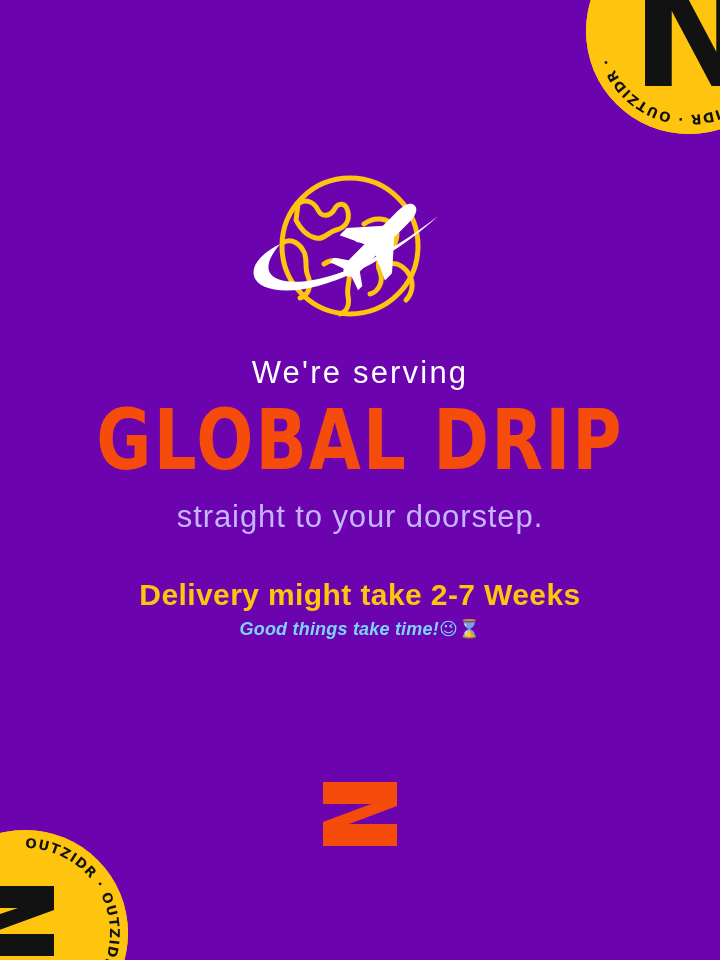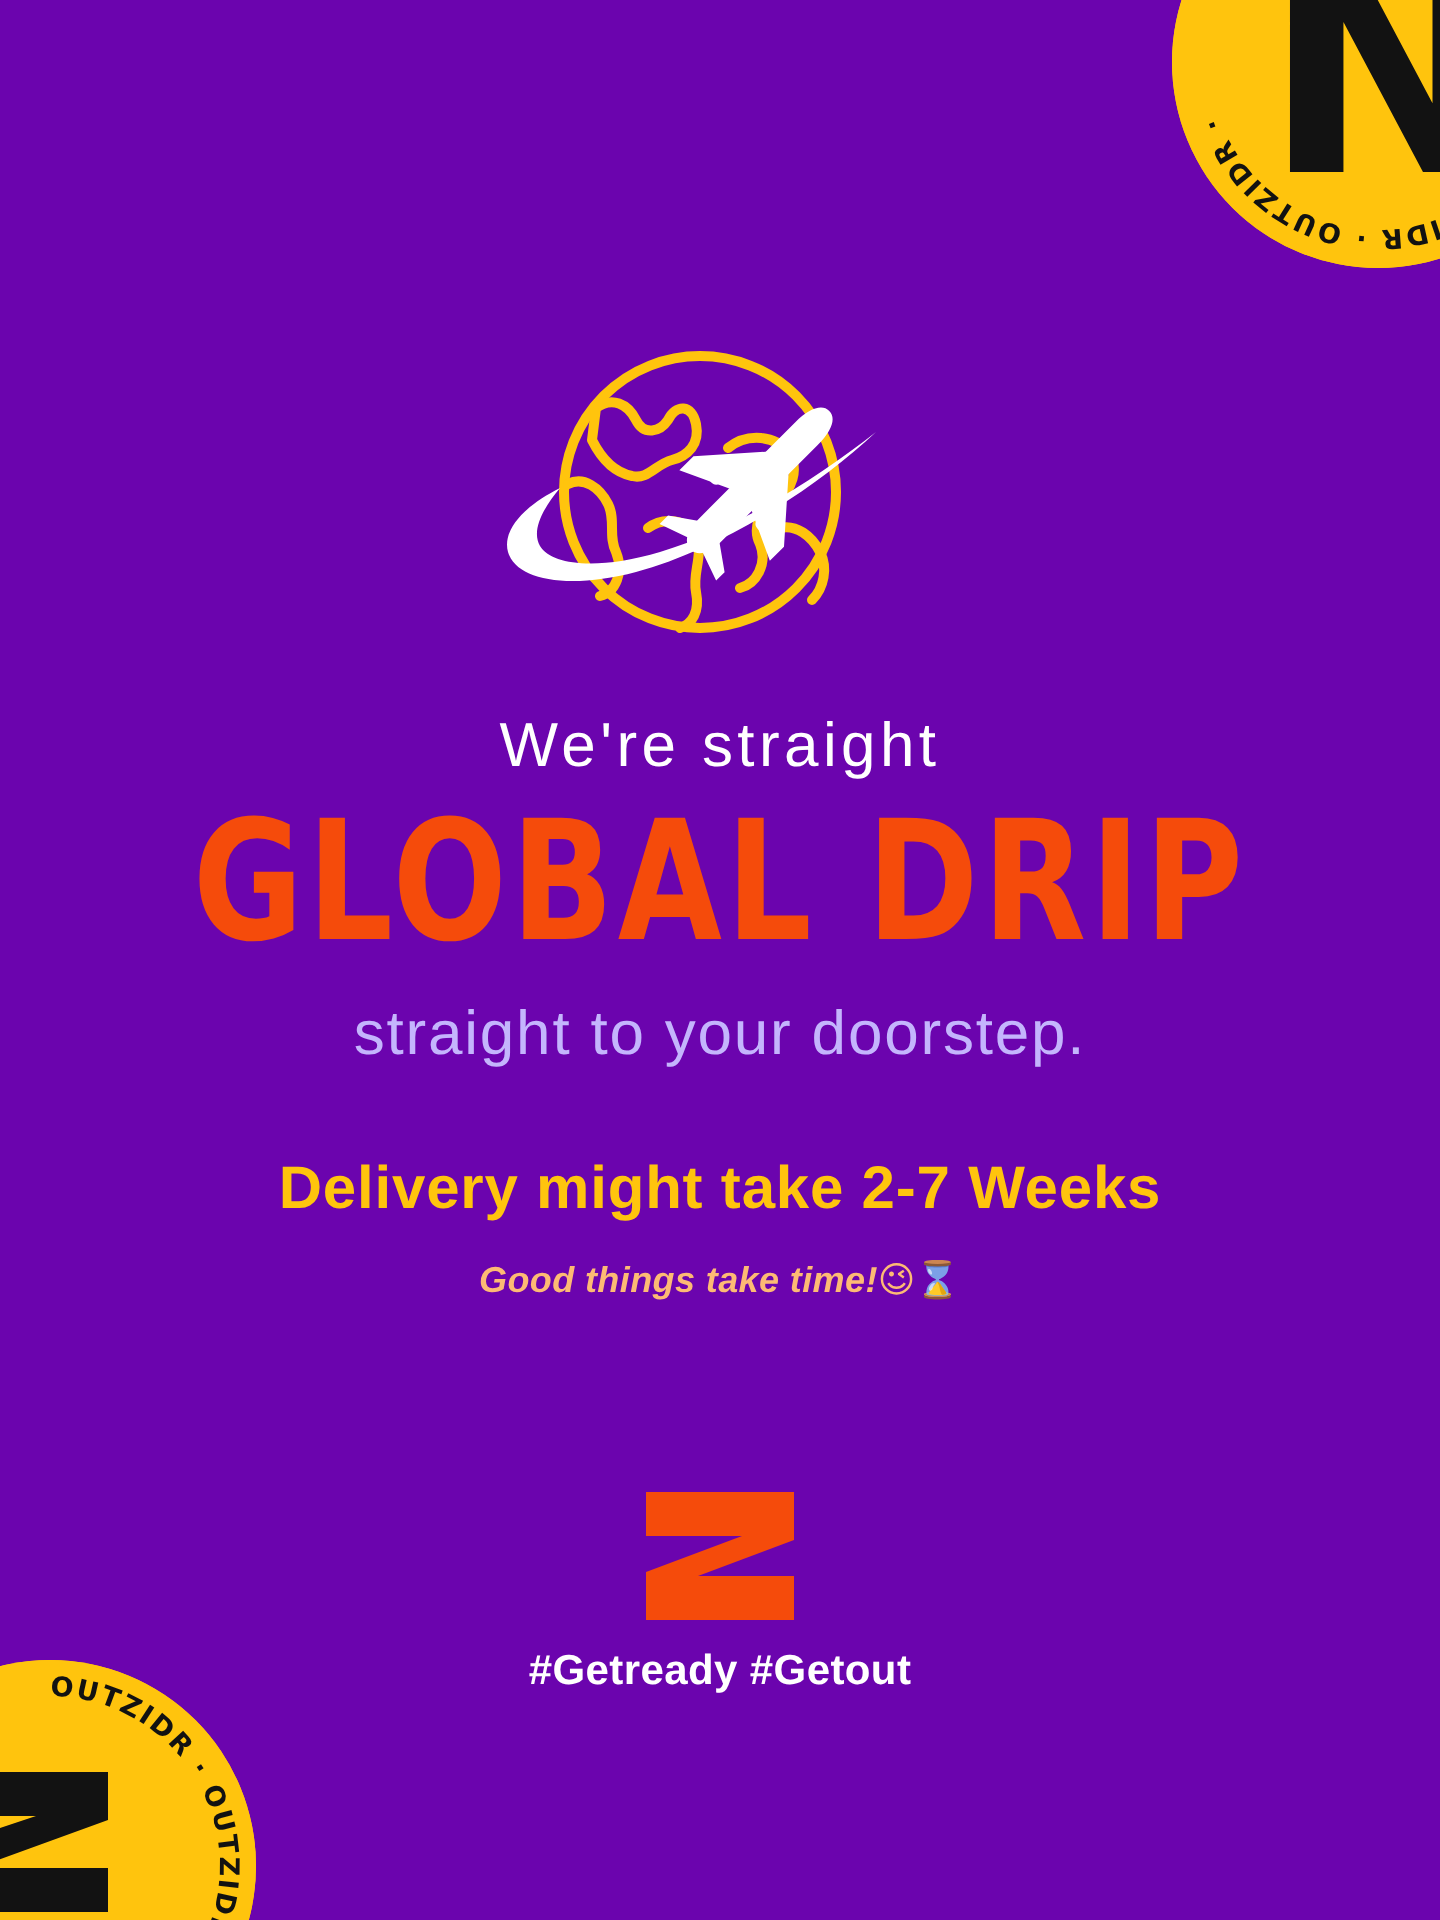--- a/index.html
+++ b/index.html
@@ -108,27 +108,27 @@
   }
   .line-delivery {
     color: #FFC40D;
     font-size: 30px;
     font-weight: bold;
     letter-spacing: 0.4px;
     line-height: 1.1;
     margin-top: 44px;
   }
   .line-note {
-    color: #fdba74;
+    color: #7dd3fc;
     font-size: 18px;
     font-weight: bold;
     font-style: italic;
     letter-spacing: 0.2px;
     line-height: 1.1;
-    margin-top: 20px;
+    margin-top: 8px;
   }
   .emoji {
     font-family: "DejaVu Sans", sans-serif;
     font-style: normal;
   }
 
   
   #footer {
     position: absolute;
     left: 0;
@@ -213,33 +213,32 @@
 
         <path d="M31,84 L14,96 L14,102 L31,96 L37,96 L54,102 L54,96 L37,84 Z"></path>
 
         <rect x="14" y="54" width="7" height="15" rx="3"></rect>
         <rect x="47" y="54" width="7" height="15" rx="3"></rect>
       </g>
     </svg>
   </div>
 
   <div id="copy">
-    <div class="line-eyebrow">We're straight</div>
+    <div class="line-eyebrow">We're serving</div>
 
     <div class="line-headline">GLOBAL DRIP</div>
 
     <div class="line-sub">straight to your doorstep.</div>
 
     <div class="line-delivery">Delivery might take 2-7 Weeks</div>
 
     <div class="line-note">
       <span>Good things take time!</span><span class="emoji">😉⌛</span>
     </div>
   </div>
 
   <div id="footer">
     <svg width="78" height="68" viewBox="0 0 78 68" aria-hidden="true">
       <polygon fill="#F54B0B" points="2,2 76,2 76,26 28,44 76,44 76,66 2,66 2,42 50,24 2,24"></polygon>
     </svg>
-    <div class="line-hashtags">#Getready #Getout</div>
   </div>
 
 </div>
 
 </body></html>

